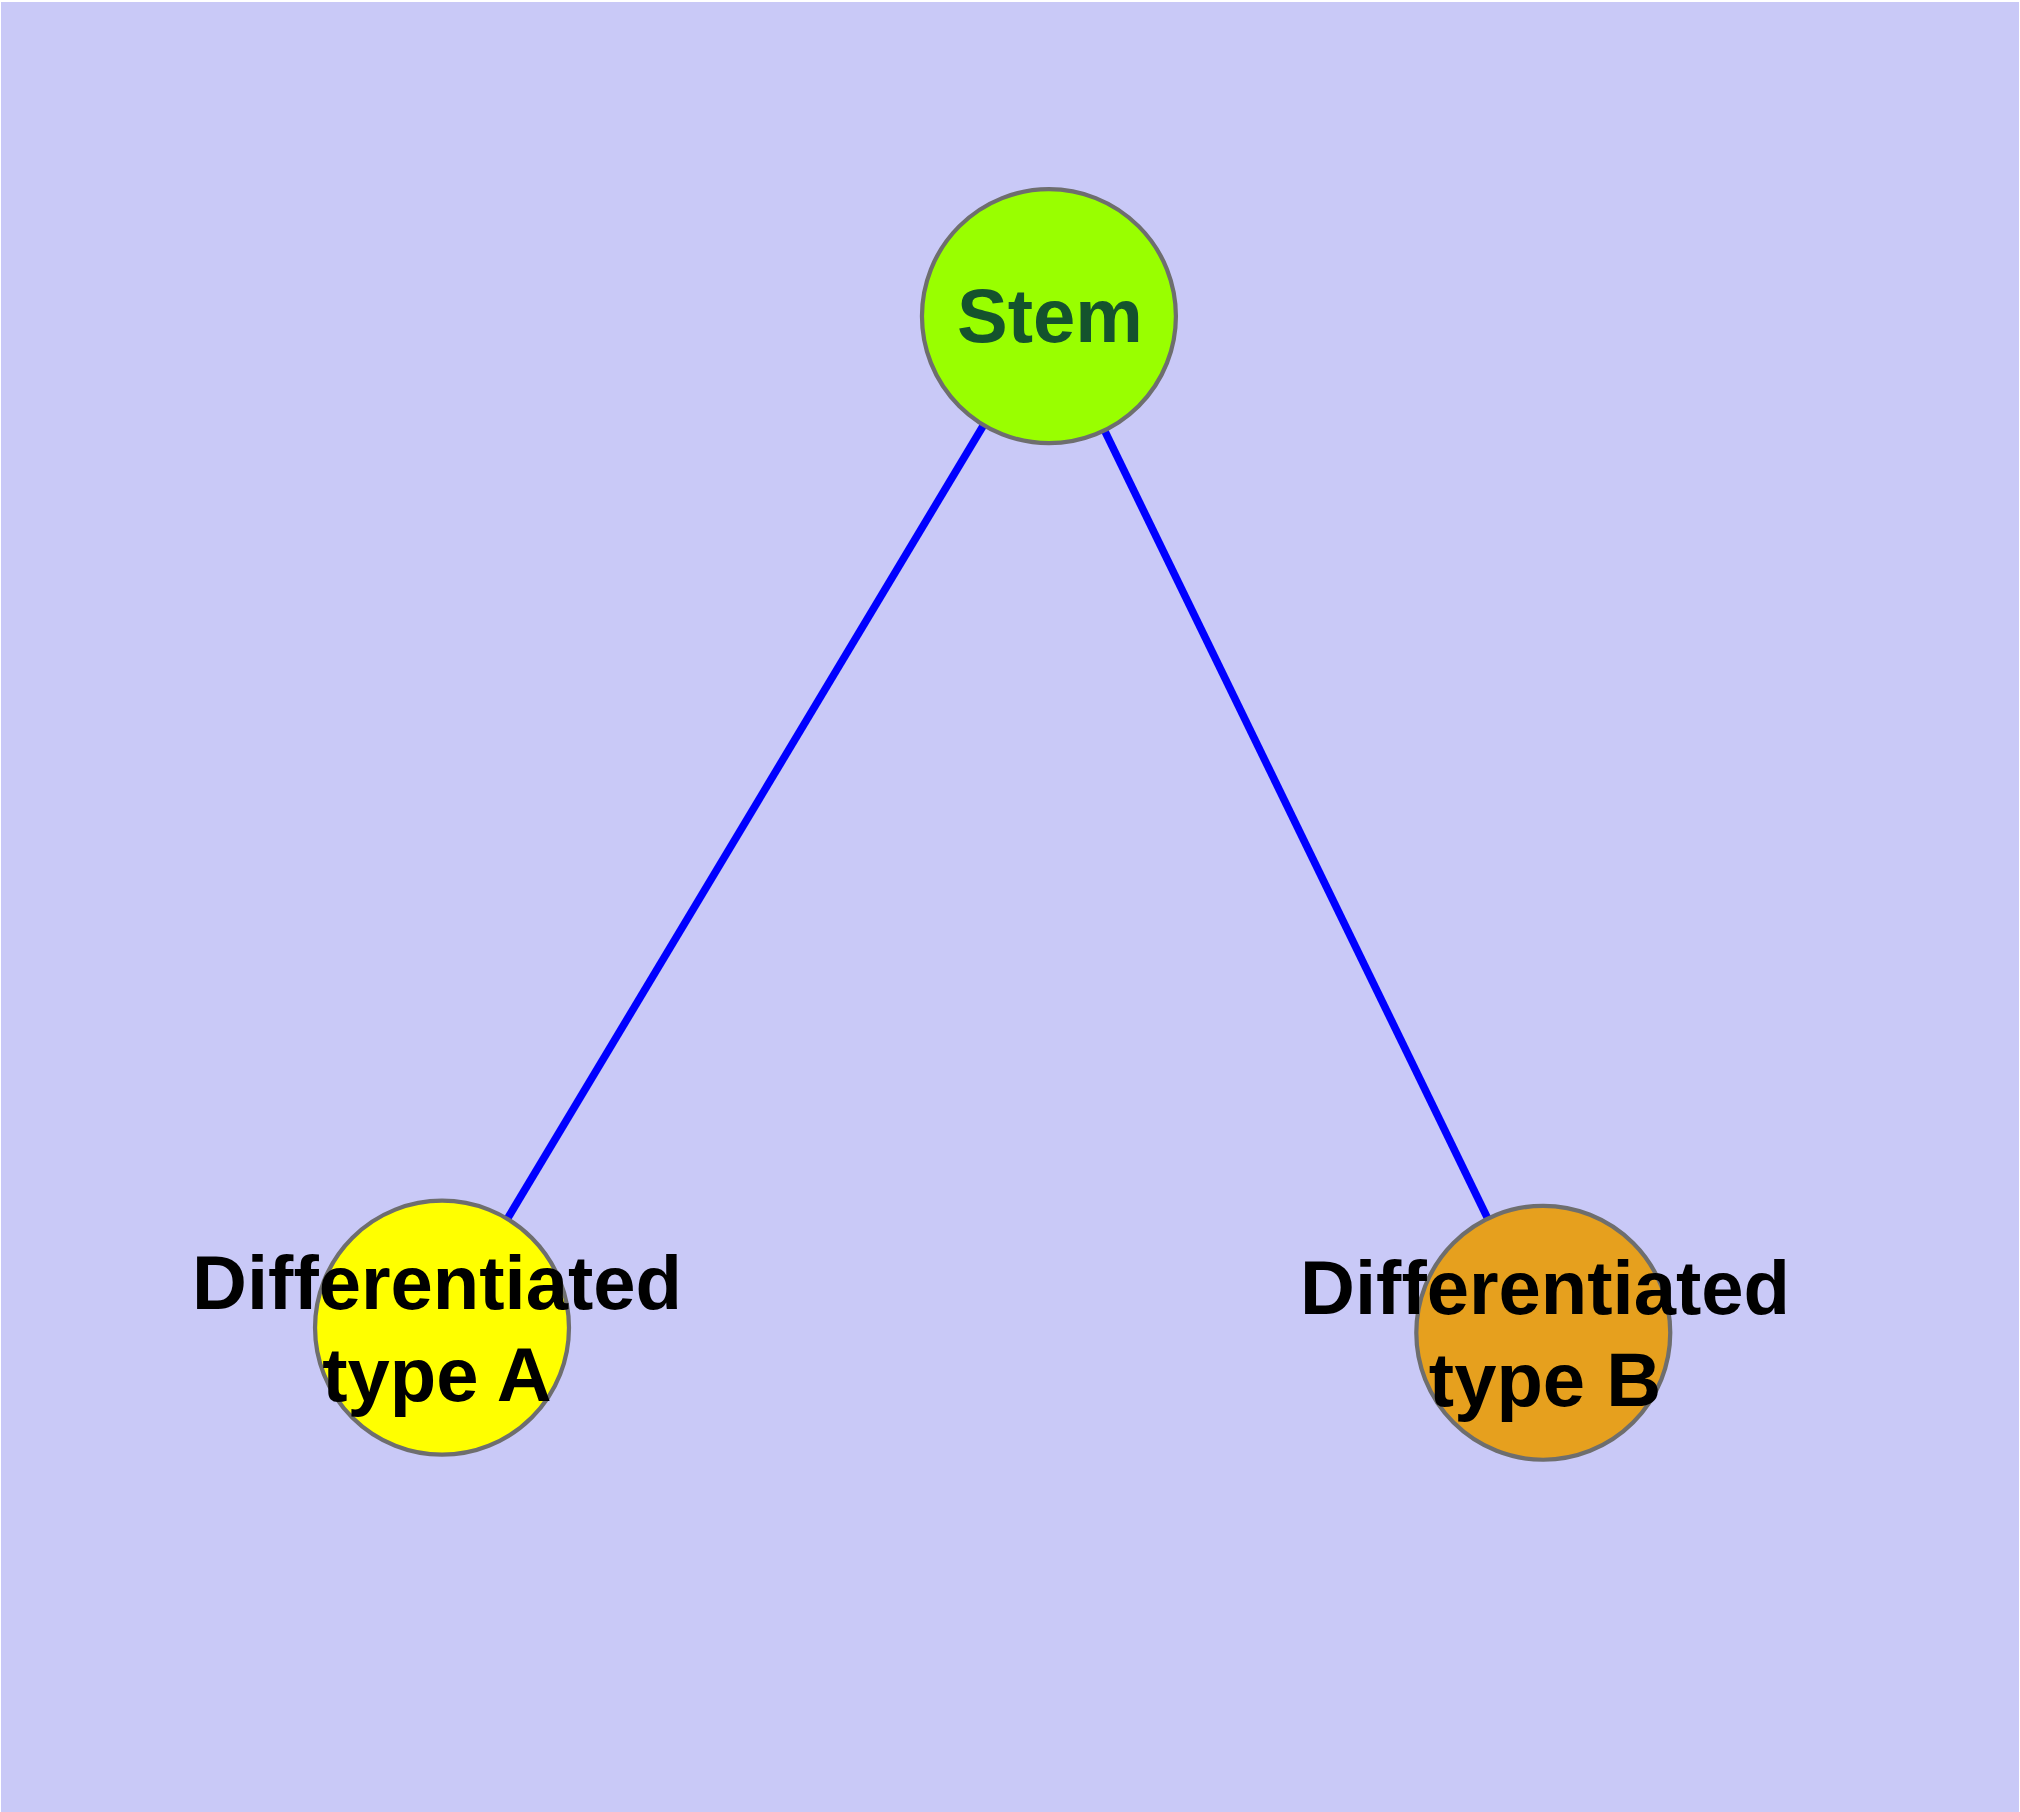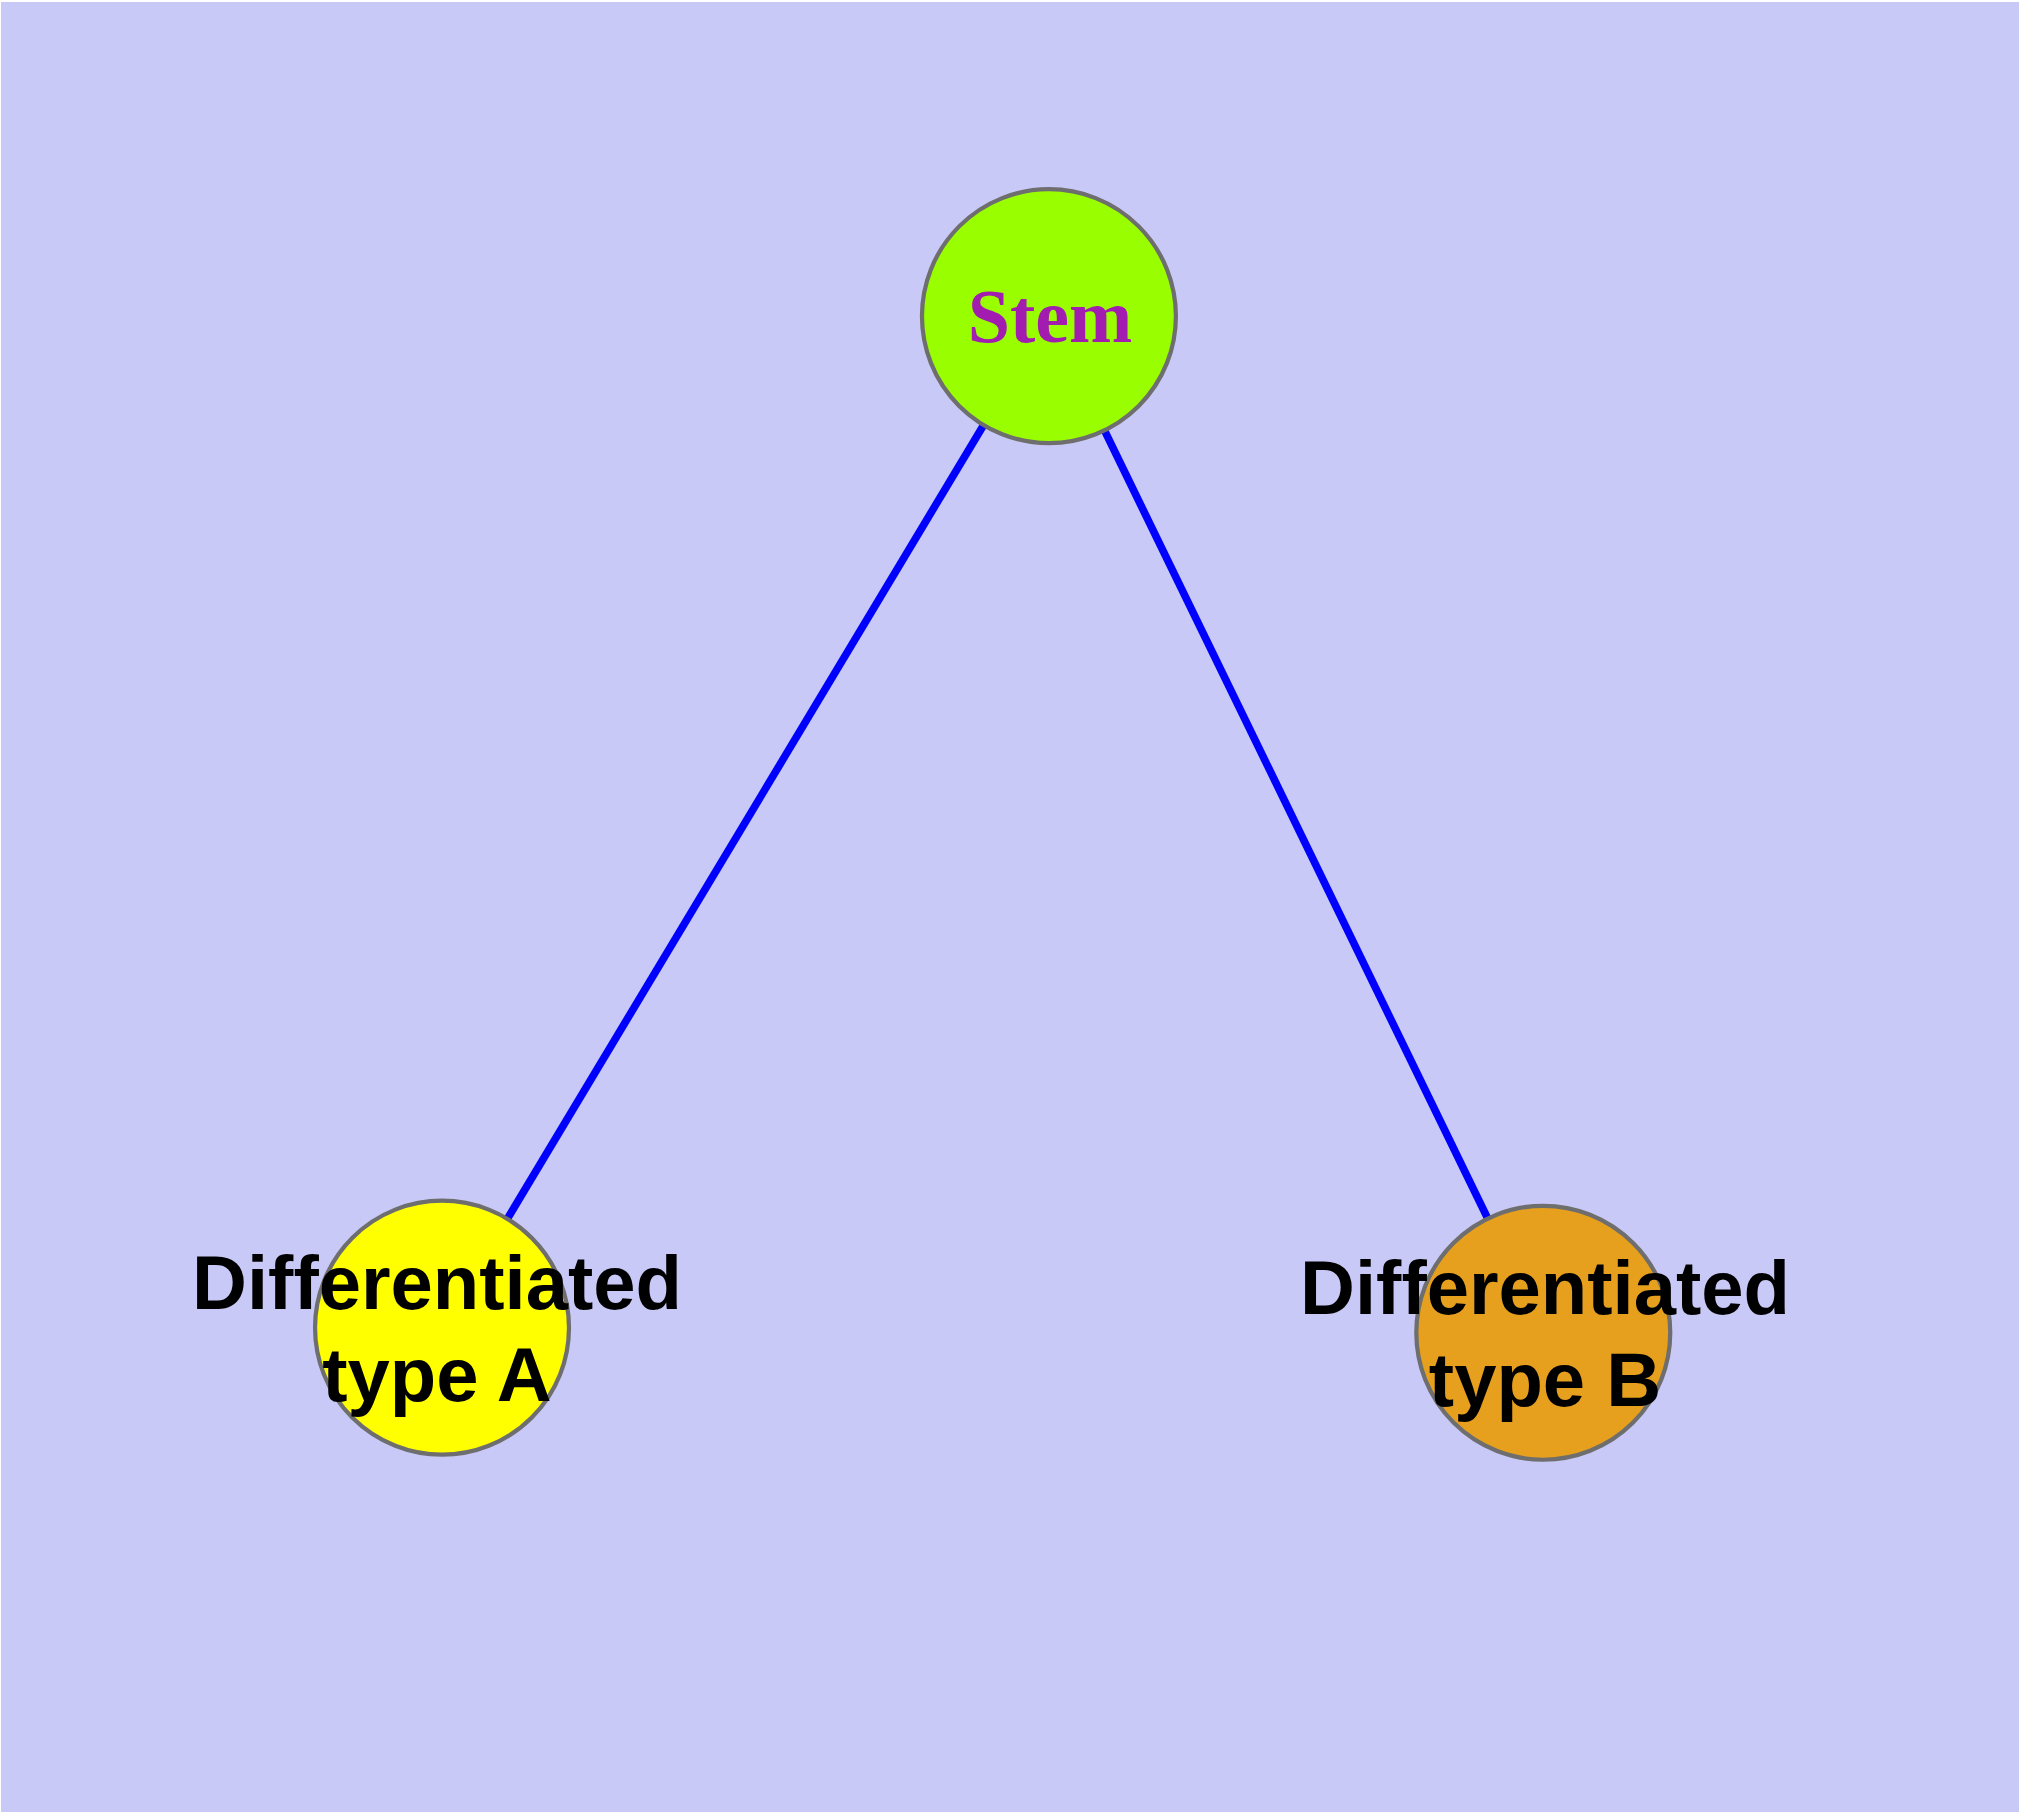--- a/index.html
+++ b/index.html
@@ -48,21 +48,21 @@
   <svg class="graph-svg" viewBox="0 0 2384 2138">
 
     <line x1="1238" y1="371" x2="521" y2="1566" stroke-width="9" stroke="#0000FF"></line>
     <line x1="1238" y1="371" x2="1822" y2="1572" stroke-width="9" stroke="#0000FF"></line>
 
     <circle cx="1238" cy="371" r="150" stroke-width="5" fill="#99FF00" stroke="#6E6E6E"></circle>
     <circle cx="521" cy="1566" r="150" stroke-width="5" fill="#FFFF00" stroke="#6E6E6E"></circle>
     <circle cx="1822" cy="1572" r="150" stroke-width="5" fill="#E6A01E" stroke="#6E6E6E"></circle>
   </svg>
 
-  <div class="node-label label-stem" style="color: #a21caf; font-family: Liberation Serif, serif;">Stem</div>
+  <div class="node-label label-stem" style="color: #14532d;">Stem</div>
 
   <div class="node-label label-type-a" style="color: rgb(0, 0, 0);">Differentiated
 type A</div>
 
   <div class="node-label label-type-b" style="color: rgb(0, 0, 0);">Differentiated
 type B</div>
 </div>
 
 
 </body></html>

